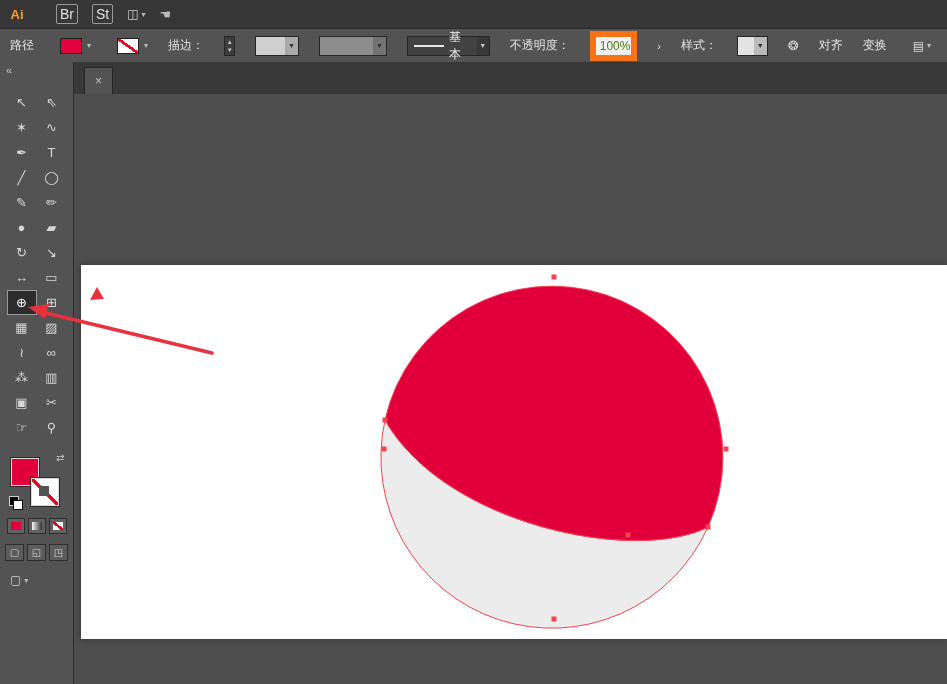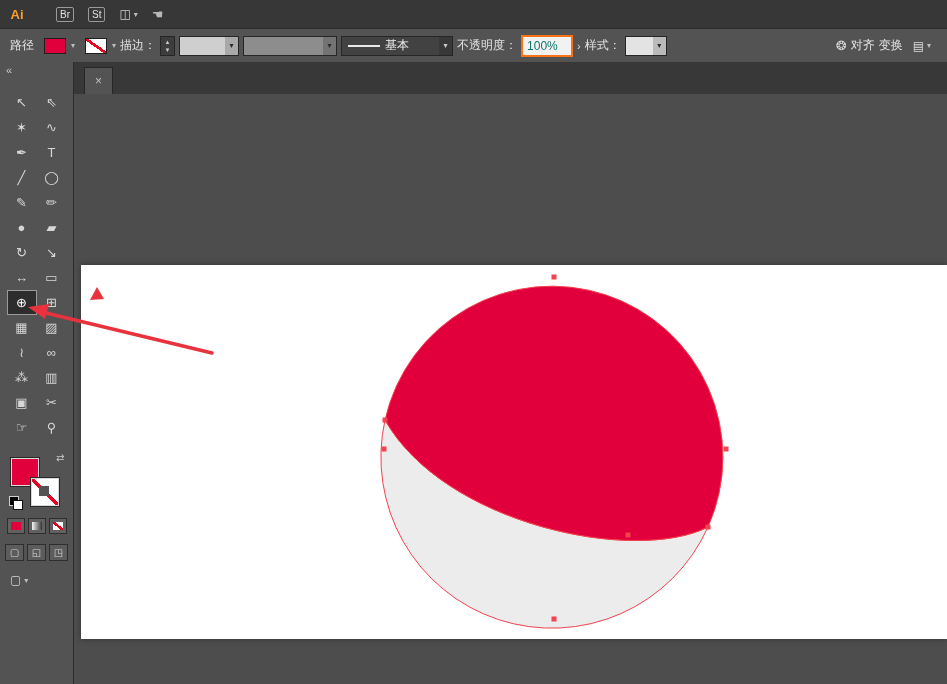--- a/index.html
+++ b/index.html
@@ -8,48 +8,48 @@
        font-family:"Liberation Sans","DejaVu Sans",sans-serif;
        -webkit-user-select:none;user-select:none;}
 
   
   .menubar{height:28px;background:var(--menubar-bg,#373737);display:flex;align-items:center;
            color:var(--text-light,#e3e3e3);font-size:12px;}
   .logo{width:34px;text-align:center;color:#ff9d28;font-weight:bold;font-size:13px;}
   .menus{display:flex;}
   .menu-item{padding:0 9px;line-height:28px;cursor:default;white-space:nowrap;}
   .mb-right{display:flex;align-items:center;gap:14px;margin-left:22px;}
-  .badge{border:1px solid #9a9a9a;border-radius:2px;font-size:10px;padding:1px 3px;color:#e0e0e0;}
+  .badge{border:1px solid #9a9a9a;border-radius:2px;font-size:14px;padding:1px 3px;color:#e0e0e0;}
   .ws{display:flex;align-items:center;color:#cfcfcf;font-size:12px;}
   .dd{font-size:8px;color:#bdbdbd;margin-left:3px;}
   .cslive{color:#b9b9b9;font-size:13px;}
 
   
   .controlbar{height:33px;background:var(--panel-bg,#535353);border-top:1px solid #2a2a2a;
               border-bottom:1px solid #232323;display:flex;align-items:center;
-              padding:0 10px;gap:4px;color:var(--text-light,#e3e3e3);font-size:12px;}
+              padding:0 10px;gap:20px;color:var(--text-light,#e3e3e3);font-size:12px;}
   .cb-label{white-space:nowrap;}
   .swatch-combo{display:inline-flex;align-items:center;gap:2px;margin-left:6px;}
   .fill-swatch{width:20px;height:14px;background:var(--accent,#e2003c);border:1px solid #1f1f1f;}
   .stroke-none{width:20px;height:14px;border:1px solid #1f1f1f;background:
      linear-gradient(to top right,#fff 44%, #e00824 44%, #e00824 56%, #fff 56%);}
   .stepper{display:inline-flex;flex-direction:column;width:13px;height:18px;background:#3d3d3d;
            border:1px solid #262626;color:#ccc;font-size:6px;line-height:8px;align-items:center;justify-content:center;}
   .combo{height:18px;border:1px solid #262626;display:inline-flex;align-items:center;justify-content:flex-end;}
   .combo .combo-arrow{width:13px;height:100%;display:flex;align-items:center;justify-content:center;
                       font-size:8px;background:rgba(0,0,0,.18);color:#2b2b2b;}
   .combo.light{background:#cfcfcf;width:58px;}
   .combo.disabled{background:#8d8d8d;width:92px;}
   .combo.sm{background:#e3e3e3;width:40px;}
   .brush-combo{height:18px;width:104px;background:#424242;border:1px solid #262626;
                display:inline-flex;align-items:center;gap:5px;padding-left:6px;color:#eee;}
   .line-preview{width:32px;height:2px;background:#e8e8e8;}
   .brush-combo .combo-arrow{margin-left:auto;width:13px;height:100%;background:#383838;color:#ccc;
                display:flex;align-items:center;justify-content:center;font-size:8px;}
-  .opacity-box{width:44px;height:18px;background:#f2f2f2;border:2px solid #f97316;color:#0f766e;
+  .opacity-box{width:44px;height:18px;background:#f2f2f2;border:6px solid #f97316;color:#4d7c0f;
                display:inline-flex;align-items:center;padding-left:4px;}
   .mini-btn{color:#ddd;font-size:11px;}
   .globe{margin-left:auto;color:#dcdcdc;font-size:13px;}
   .panel-menu{display:inline-flex;align-items:center;color:#ddd;font-size:12px;margin-left:6px;margin-right:6px;}
 
   
   .tabbar{position:absolute;left:74px;top:62px;right:0;height:32px;background:#383838;
           display:flex;align-items:flex-end;padding-left:10px;box-sizing:border-box;}
   .tab{height:27px;background:var(--panel-bg,#535353);color:#e0e0e0;font-size:12px;display:flex;
        align-items:center;gap:10px;padding:0 10px;border:1px solid #262626;border-bottom:none;box-sizing:border-box;}

